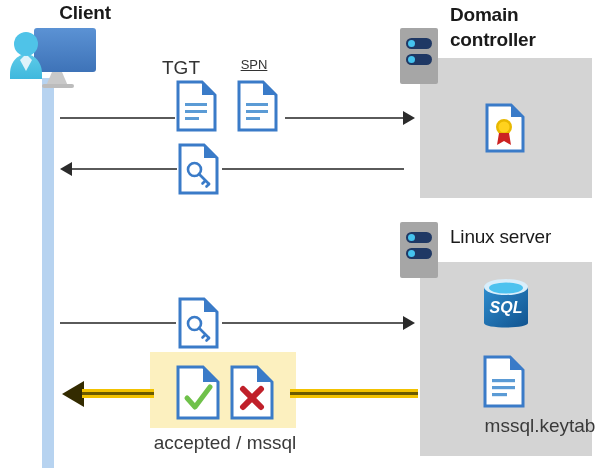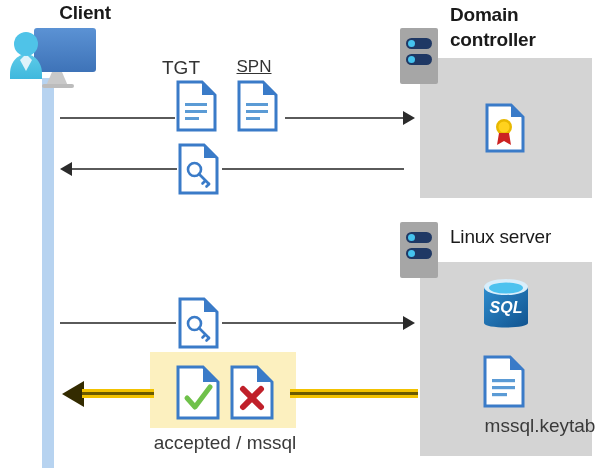--- a/index.html
+++ b/index.html
@@ -23,21 +23,21 @@
     left:450px; top:2px; width:150px;
     font-size:19px; font-weight:bold; color:#1a1a1a;
     line-height:25px; letter-spacing:-0.2px;
   }
   .lbl-linux{
     left:450px; top:224px; width:150px;
     font-size:19px; font-weight:normal; color:#1a1a1a;
     line-height:25px; letter-spacing:-0.2px;
   }
   .lbl-tgt{ left:158px; top:57px; width:46px; font-size:19px; color:#333; text-align:center;}
-  .lbl-spn{ left:228px; top:57px; width:52px; font-size:17px; color:#333; text-align:center;text-decoration:underline;}
+  .lbl-spn{ left:228px; top:57px; width:52px; font-size:13px; color:#333; text-align:center;text-decoration:underline;}
   .lbl-keytab{
     left:420px; top:415px; width:172px;
     font-size:19px; color:#3a3a3a; text-align:center;padding-left:34px;
   }
   .lbl-accdeny{
     left:140px; top:432px; width:170px;
     font-size:19px; color:#3a3a3a; text-align:center; white-space:nowrap;
   }
 
   

